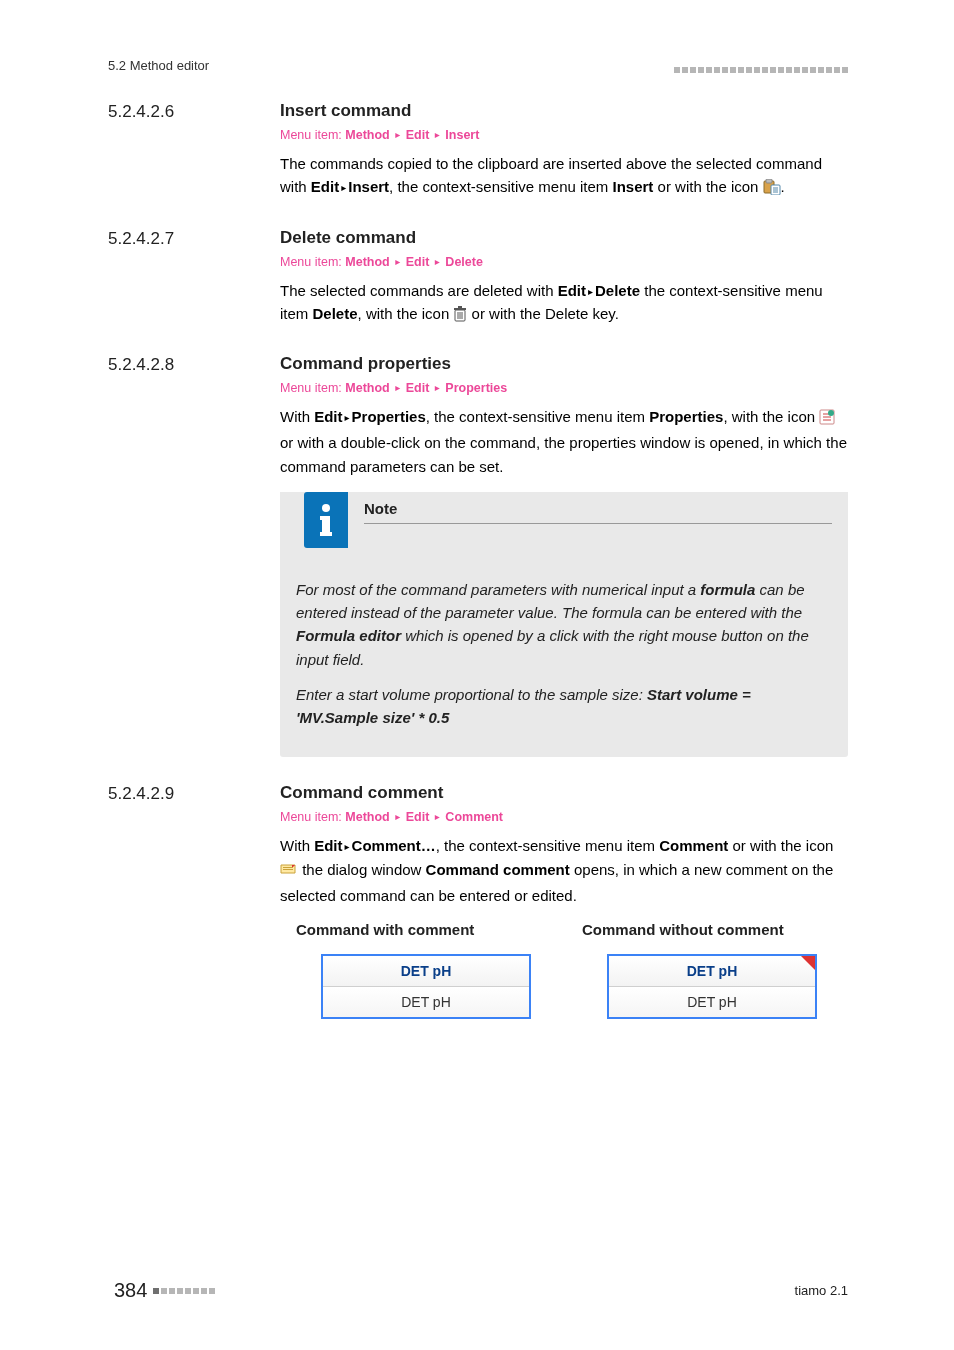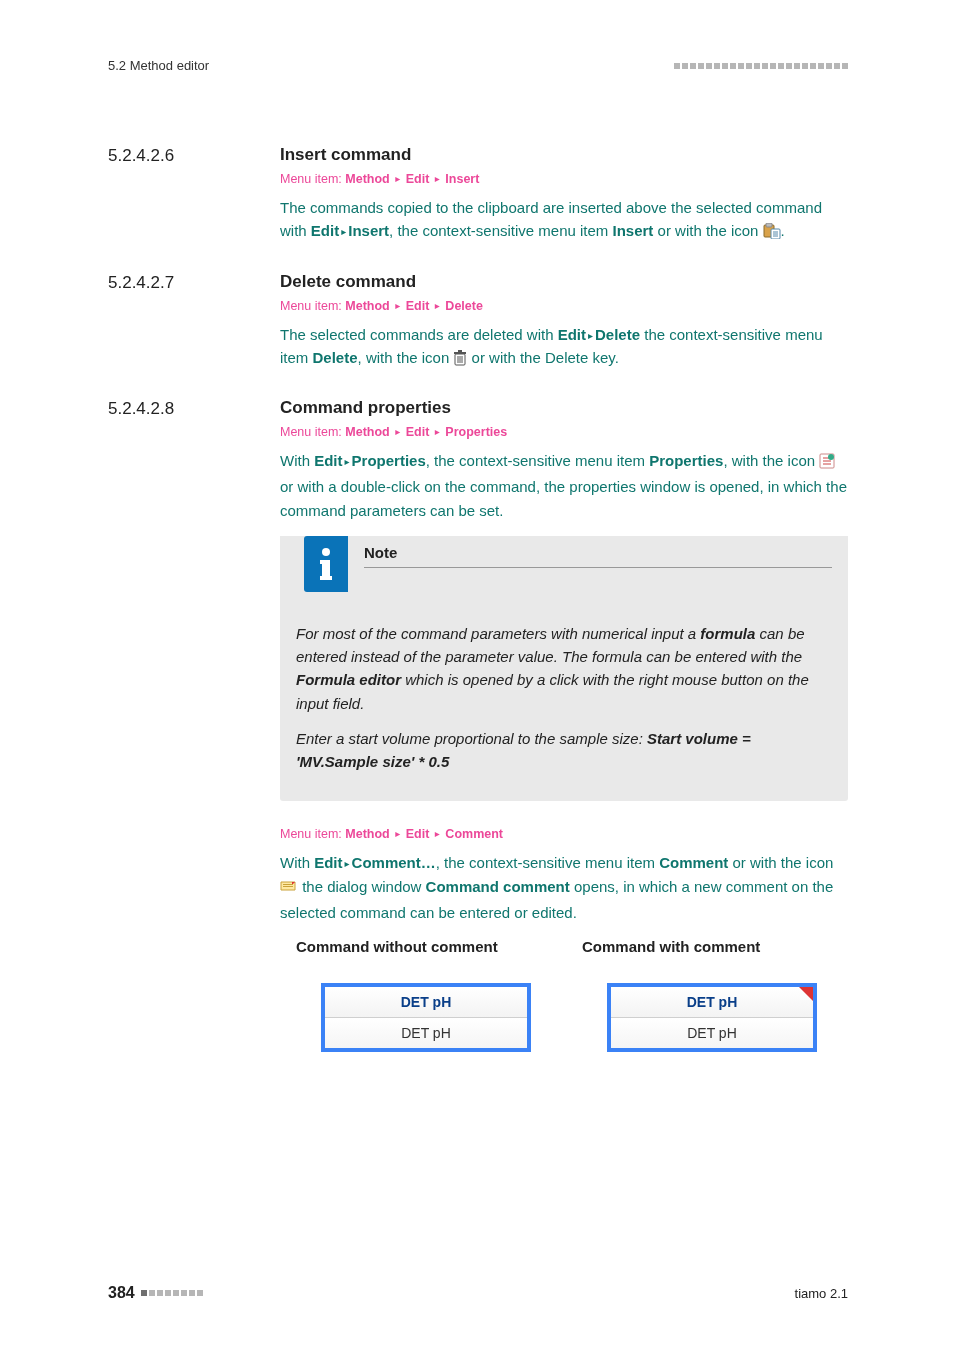--- a/index.html
+++ b/index.html
@@ -1,50 +1,50 @@
 <!DOCTYPE html>
 <html><head>
 <meta charset="utf-8">
 <style>
   * { box-sizing: border-box; margin: 0; padding: 0; }
   html, body { width: 954px; background: #fff; font-family: "Segoe UI", "Helvetica Neue", Arial, sans-serif; color: #222; }
   .page { width: 954px; min-height: 1350px; padding: 58px 106px 40px 108px; position: relative; }
-  .runhead { display: flex; justify-content: space-between; align-items: center; font-size: 13px; color: #333; margin-bottom: 72px; }
+  .runhead { display: flex; justify-content: space-between; align-items: flex-end; font-size: 13px; color: #333; margin-bottom: 28px; }
   .runhead-right { display: flex; gap: 2px; }
   .sq { width: 6px; height: 6px; background: #b6b6b6; display: inline-block; }
   .sq.dark { background: #6f6f6f; }
   .section { display: flex; margin-bottom: 6px; }
   .secnum { width: 172px; flex: 0 0 172px; font-weight: 400; font-size: 17px; color: #222; padding-top: 1px; }
   .sectitle { font-weight: 700; font-size: 17px; color: #222; }
   .body-col { margin-left: 172px; }
   .menuitem { font-size: 12.5px; color: #ec4899; margin: 4px 0 10px 0; }
   .menuitem .lbl { }
   .menuitem .bold { font-weight: 700; }
   .tri { display: inline-block; font-size: 10px; vertical-align: 1px; padding: 0 2px; }
-  p.body { font-size: 15px; line-height: 1.55; color: #0f766e; margin-bottom: 14px; }
+  p.body { font-size: 15px; line-height: 1.55; color: #000000; margin-bottom: 14px; }
   p.body .bold { font-weight: 700; }
   .icon-inline { display: inline-block; vertical-align: -3px; }
   .note-block { margin: 4px 0 14px 0; }
   .note-head { display: flex; align-items: stretch; background: #e9e9e9; padding-left: 24px; }
   .note-icon-cell { width: 44px; background: #0a73b8; display: flex; align-items: center; justify-content: center; padding: 8px 0; border-radius: 3px 0 0 3px; }
   .note-title-cell { flex: 1; padding: 8px 16px 0 16px; }
   .note-title { font-weight: 700; font-size: 15px; border-bottom: 1px solid #999; padding-bottom: 6px; }
   .note-body { background: #e9e9e9; padding: 30px 16px 16px 16px; font-size: 15px; line-height: 1.55; border-radius: 0 0 3px 3px; }
   .note-body p { margin-bottom: 12px; font-style: italic; }
   .note-body .bold { font-weight: 700; }
   .table-row { display: flex; gap: 26px; margin-top: 8px; justify-content: flex-start; }
   .table-col { flex: 0 0 auto; width: 260px; }
   .col-head { font-weight: 700; font-size: 15px; text-align: left; margin-bottom: 8px; white-space: nowrap; }
-  .ui-box { border: 4px solid #3b82f6; width: 210px; margin: 12px auto; background: #fff; position: relative; }
+  .ui-box { border: 2px solid #3b82f6; width: 210px; margin: 0 auto; background: #fff; position: relative; }
   .ui-box .row1 { border-bottom: 1px solid #cfcfcf; padding: 7px 0; text-align: center; color: #0a3f89; font-weight: 700; font-size: 14px; background: linear-gradient(#fff,#f3f3f3); position: relative; }
   .ui-box .row2 { padding: 7px 0; text-align: center; color: #333; font-size: 14px; background: linear-gradient(#fff,#f5f5f5); }
   .red-tri { position: absolute; top: 0; right: 0; width: 0; height: 0; border-top: 14px solid #d33; border-left: 14px solid transparent; }
   .footer { position: absolute; bottom: 48px; left: 108px; right: 106px; display: flex; justify-content: space-between; align-items: center; font-size: 13px; }
   .footer-left { display: flex; align-items: center; gap: 6px; }
-  .pagenum { font-weight: 700; font-size: 16px; }
+  .pagenum { font-weight: 400; font-size: 20px; margin-left: 6px; }
   .footer-sq { display: flex; gap: 2px; }
   .sec-block { margin-bottom: 26px; }
   .table-wrap { margin-left: 16px; }
 </style>
 </head>
 <body>
 
 <div class="page">
 
   <div class="runhead">
@@ -173,20 +173,24 @@
           </p>
           <p>
             <span>Enter a start volume proportional to the sample size: </span><span class="bold">Start volume = 'MV.Sample size' * 0.5</span>
           </p>
         </div>
       </div>
     </div>
   </div>
 
   <div class="sec-block">
+    <div class="section">
+      <div class="secnum">5.2.4.2.9</div>
+      <div class="sectitle">Command comment</div>
+    </div>
     <div class="body-col">
       <div class="menuitem">
         <span class="lbl">Menu item: </span>
         <span class="bold">Method</span>
         <span class="tri">▸</span>
         <span class="bold">Edit</span>
         <span class="tri">▸</span>
         <span class="bold">Comment</span>
       </div>
       <p class="body">
@@ -194,24 +198,24 @@
               <path d="M1 1 h14 v8 h-14 z" fill="#ffe9a3" stroke="#caa23a"></path>
               <path d="M15 1 l-3 3 v-3 z" fill="#d33"></path>
               <rect x="3" y="3" width="10" height="1" fill="#caa23a"></rect>
               <rect x="3" y="5" width="10" height="1" fill="#caa23a"></rect>
             </svg></span><span> the dialog window </span><span class="bold">Command comment</span><span> opens, in which a new comment on the selected command can be entered or edited.</span>
       </p>
 
       <div class="table-wrap">
         <div class="table-row">
           <div class="table-col">
+            <div class="col-head">Command with comment</div>
+          </div>
+          <div class="table-col">
             <div class="col-head">Command without comment</div>
-          </div>
-          <div class="table-col">
-            <div class="col-head">Command with comment</div>
           </div>
         </div>
         <div class="table-row">
           <div class="table-col">
             <div class="ui-box">
               <div class="row1">DET pH</div>
               <div class="row2">DET pH</div>
             </div>
           </div>
           <div class="table-col">

